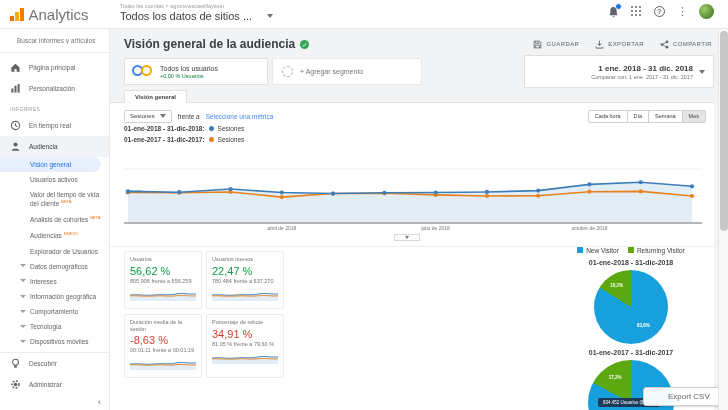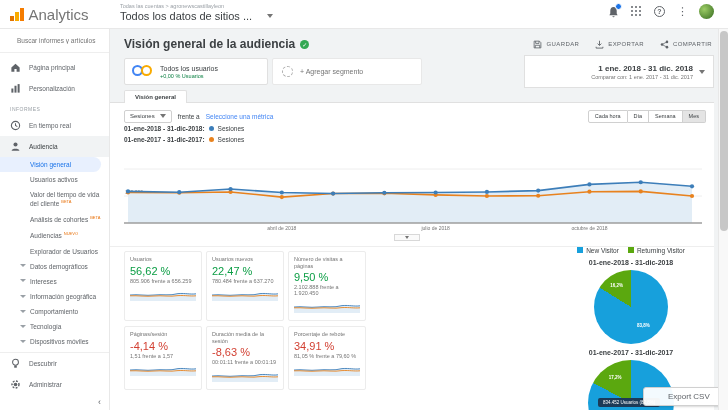--- a/index.html
+++ b/index.html
@@ -422,32 +422,22 @@
           <div class="m-card"><div class="m-label">Usuarios</div><div class="m-pct good">56,62 %</div><div class="m-cmp">805.906 frente a 656.259</div><svg width="66" height="11" viewBox="0 0 66 11">
   <path d="M0 5 C8 4 16 6 24 5 C32 4 40 6 48 3.6 C56 3 60 4.6 66 3.8 L66 11 L0 11 Z" fill="#e2edf6"></path>
   <path d="M0 5 C8 4 16 6 24 5 C32 4 40 6 48 3.6 C56 3 60 4.6 66 3.8" fill="none" stroke="#3d7eb9" stroke-width="0.9"></path>
   <path d="M0 5.8 C8 5.4 16 6.8 24 6 C32 5.2 40 7 48 5.6 C56 5.2 60 6.4 66 5.8" fill="none" stroke="#e8821e" stroke-width="0.9"></path>
 </svg></div>
           <div class="m-card"><div class="m-label">Usuarios nuevos</div><div class="m-pct good">22,47 %</div><div class="m-cmp">780.484 frente a 637.270</div><svg width="66" height="11" viewBox="0 0 66 11">
   <path d="M0 5 C8 4 16 6 24 5 C32 4 40 6 48 3.6 C56 3 60 4.6 66 3.8 L66 11 L0 11 Z" fill="#e2edf6"></path>
   <path d="M0 5 C8 4 16 6 24 5 C32 4 40 6 48 3.6 C56 3 60 4.6 66 3.8" fill="none" stroke="#3d7eb9" stroke-width="0.9"></path>
   <path d="M0 5.8 C8 5.4 16 6.8 24 6 C32 5.2 40 7 48 5.6 C56 5.2 60 6.4 66 5.8" fill="none" stroke="#e8821e" stroke-width="0.9"></path>
 </svg></div>
-          <div class="m-card"><div class="m-label">Número de visitas a páginas</div><div class="m-pct good">9,50 %</div><div class="m-cmp">2.102.888 frente a 1.920.450</div><svg width="66" height="11" viewBox="0 0 66 11">
-  <path d="M0 5 C8 4 16 6 24 5 C32 4 40 6 48 3.6 C56 3 60 4.6 66 3.8 L66 11 L0 11 Z" fill="#e2edf6"></path>
-  <path d="M0 5 C8 4 16 6 24 5 C32 4 40 6 48 3.6 C56 3 60 4.6 66 3.8" fill="none" stroke="#3d7eb9" stroke-width="0.9"></path>
-  <path d="M0 5.8 C8 5.4 16 6.8 24 6 C32 5.2 40 7 48 5.6 C56 5.2 60 6.4 66 5.8" fill="none" stroke="#e8821e" stroke-width="0.9"></path>
-</svg></div>
         </div>
       <div class="card-row" id="card-row2">
-          <div class="m-card"><div class="m-label">Páginas/sesión</div><div class="m-pct bad">-4,14 %</div><div class="m-cmp">1,51 frente a 1,57</div><svg width="66" height="11" viewBox="0 0 66 11">
-  <path d="M0 5 C8 4 16 6 24 5 C32 4 40 6 48 3.6 C56 3 60 4.6 66 3.8 L66 11 L0 11 Z" fill="#e2edf6"></path>
-  <path d="M0 5 C8 4 16 6 24 5 C32 4 40 6 48 3.6 C56 3 60 4.6 66 3.8" fill="none" stroke="#3d7eb9" stroke-width="0.9"></path>
-  <path d="M0 5.8 C8 5.4 16 6.8 24 6 C32 5.2 40 7 48 5.6 C56 5.2 60 6.4 66 5.8" fill="none" stroke="#e8821e" stroke-width="0.9"></path>
-</svg></div>
           <div class="m-card"><div class="m-label">Duración media de la sesión</div><div class="m-pct bad">-8,63 %</div><div class="m-cmp">00:01:11 frente a 00:01:19</div><svg width="66" height="11" viewBox="0 0 66 11">
   <path d="M0 5 C8 4 16 6 24 5 C32 4 40 6 48 3.6 C56 3 60 4.6 66 3.8 L66 11 L0 11 Z" fill="#e2edf6"></path>
   <path d="M0 5 C8 4 16 6 24 5 C32 4 40 6 48 3.6 C56 3 60 4.6 66 3.8" fill="none" stroke="#3d7eb9" stroke-width="0.9"></path>
   <path d="M0 5.8 C8 5.4 16 6.8 24 6 C32 5.2 40 7 48 5.6 C56 5.2 60 6.4 66 5.8" fill="none" stroke="#e8821e" stroke-width="0.9"></path>
 </svg></div>
           <div class="m-card"><div class="m-label">Porcentaje de rebote</div><div class="m-pct bad">34,91 %</div><div class="m-cmp">81,05 % frente a 79,60 %</div><svg width="66" height="11" viewBox="0 0 66 11">
   <path d="M0 5 C8 4 16 6 24 5 C32 4 40 6 48 3.6 C56 3 60 4.6 66 3.8 L66 11 L0 11 Z" fill="#e2edf6"></path>
   <path d="M0 5 C8 4 16 6 24 5 C32 4 40 6 48 3.6 C56 3 60 4.6 66 3.8" fill="none" stroke="#3d7eb9" stroke-width="0.9"></path>
   <path d="M0 5.8 C8 5.4 16 6.8 24 6 C32 5.2 40 7 48 5.6 C56 5.2 60 6.4 66 5.8" fill="none" stroke="#e8821e" stroke-width="0.9"></path>
 </svg></div>

